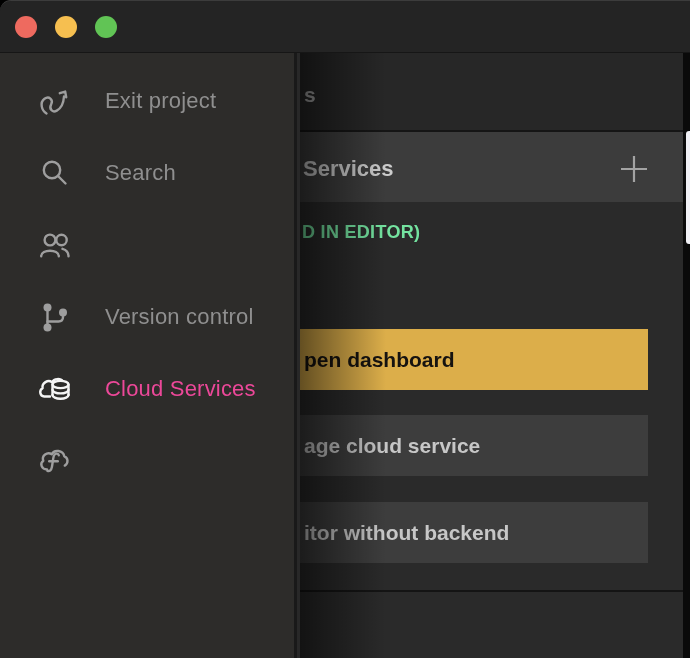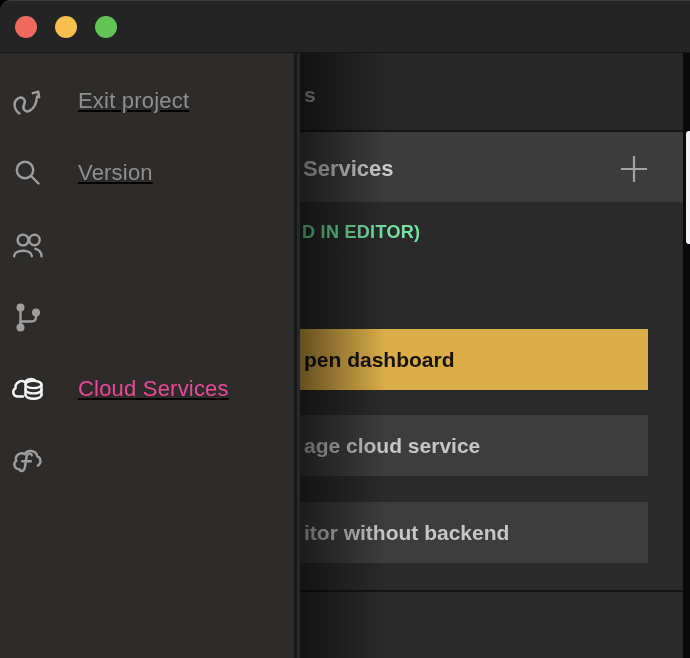--- a/index.html
+++ b/index.html
@@ -33,21 +33,21 @@
   .bottom-divider{position:absolute;left:0;top:538px;width:383px;height:2px;background:#141414;}
   .scroll-track{position:absolute;left:683px;top:51px;width:7px;height:607px;background:#0a0a0a;z-index:6;}
   .scroll-thumb{position:absolute;left:686px;top:130px;width:4px;height:113px;background:#f0f0f5;
     border-radius:3px 0 0 3px;z-index:7;cursor:pointer;}
   
   .menu-shadow{position:absolute;left:300px;top:51px;width:86px;height:607px;z-index:5;
     background:linear-gradient(to right, rgba(0,0,0,0.55), rgba(0,0,0,0));pointer-events:none;}
   
   .menu{position:absolute;left:0;top:51px;width:297px;height:607px;background:#2d2c2a;
     border-right:3px solid #191919;z-index:10;padding-top:13px;box-sizing:border-box;}
-  .mitem{height:72px;display:flex;align-items:center;padding-left:10px;cursor:pointer;text-decoration:underline;}
+  .mitem{height:72px;display:flex;align-items:center;padding-left:37px;cursor:pointer;}
   .mitem .ic{width:38px;height:36px;flex:0 0 38px;display:flex;align-items:center;}
   .mitem .txt{margin-left:30px;font-size:22px;color:#8f8f8f;letter-spacing:.2px;}
   .mitem.active .txt{color:#ec4899;}
   svg{display:block;}
   .st{stroke:#9e9e9e;stroke-width:2.4;fill:none;stroke-linecap:round;stroke-linejoin:round;}
   .fl{fill:#9e9e9e;}
   .mitem.active .st{stroke:#f5f5f5;}
   .bgfill{fill:#2d2c2a;}
 </style>
 </head>
@@ -99,21 +99,21 @@
     </div>
 
 
     <div class="mitem">
       <span class="ic">
         <svg width="36" height="36" viewBox="0 0 36 36">
           <circle class="st" stroke-width="2.6" cx="15" cy="15" r="8.2"></circle>
           <path class="st" stroke-width="2.6" d="M21 21 L28.5 28.5"></path>
         </svg>
       </span>
-      <span class="txt">Version</span>
+      <span class="txt">Search</span>
     </div>
 
     <div class="mitem">
       <span class="ic">
         <svg width="36" height="36" viewBox="0 0 36 36">
           <circle class="st" cx="24.5" cy="13" r="5.2"></circle>
           <path class="st" d="M25.5 21.8 C29.5 22.8 31.5 25.5 31.5 29.3"></path>
           <circle class="st bgfill" cx="13" cy="13" r="5.4"></circle>
           <path class="st bgfill" d="M4.2 29.3 C4.2 21.8 21.8 21.8 21.8 29.3"></path>
         </svg>
@@ -123,20 +123,21 @@
     <div class="mitem">
       <span class="ic">
         <svg width="36" height="36" viewBox="0 0 36 36">
           <path class="st" stroke-width="2.6" d="M10.5 11 V26"></path>
           <path class="st" stroke-width="2.6" d="M10.5 22.5 H21.5 C24.5 22.5 26 21 26 18 V16.5"></path>
           <circle class="fl" cx="10.5" cy="8.5" r="4"></circle>
           <circle class="fl" cx="10.5" cy="28.5" r="4"></circle>
           <circle class="fl" cx="26" cy="13.5" r="4"></circle>
         </svg>
       </span>
+      <span class="txt">Version control</span>
     </div>
 
     <div class="mitem active">
       <span class="ic">
         <svg width="38" height="36" viewBox="0 0 36 36">
           <path class="st" stroke-width="2.3" d="M12 25.5 H6.2 C1.8 25.2 0.8 19.2 4.6 17.2 C3.6 12 10 8.2 14 11.2 C16 7.4 22.5 7 24.8 10.4"></path>
           <path class="bgfill" d="M14.5 13.5 H30.5 V24.5 H14.5 Z"></path>
           <ellipse class="bgfill" cx="22.5" cy="24" rx="8" ry="3.6"></ellipse>
           <ellipse class="st bgfill" stroke-width="2.3" cx="22.5" cy="13.5" rx="8" ry="3.6"></ellipse>
           <path class="st" stroke-width="2.3" d="M14.5 13.5 V24 M30.5 13.5 V24"></path>

